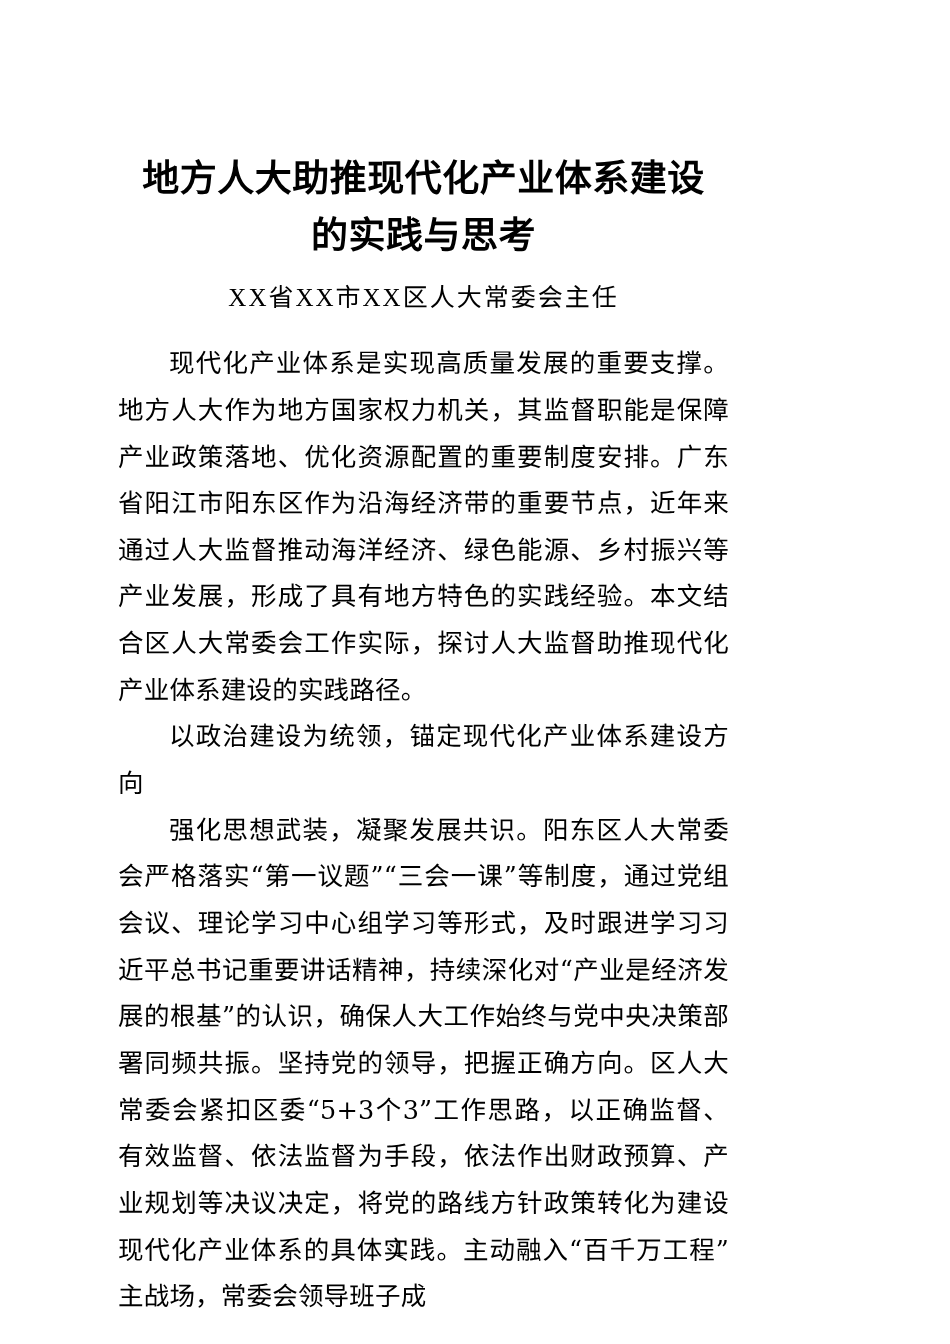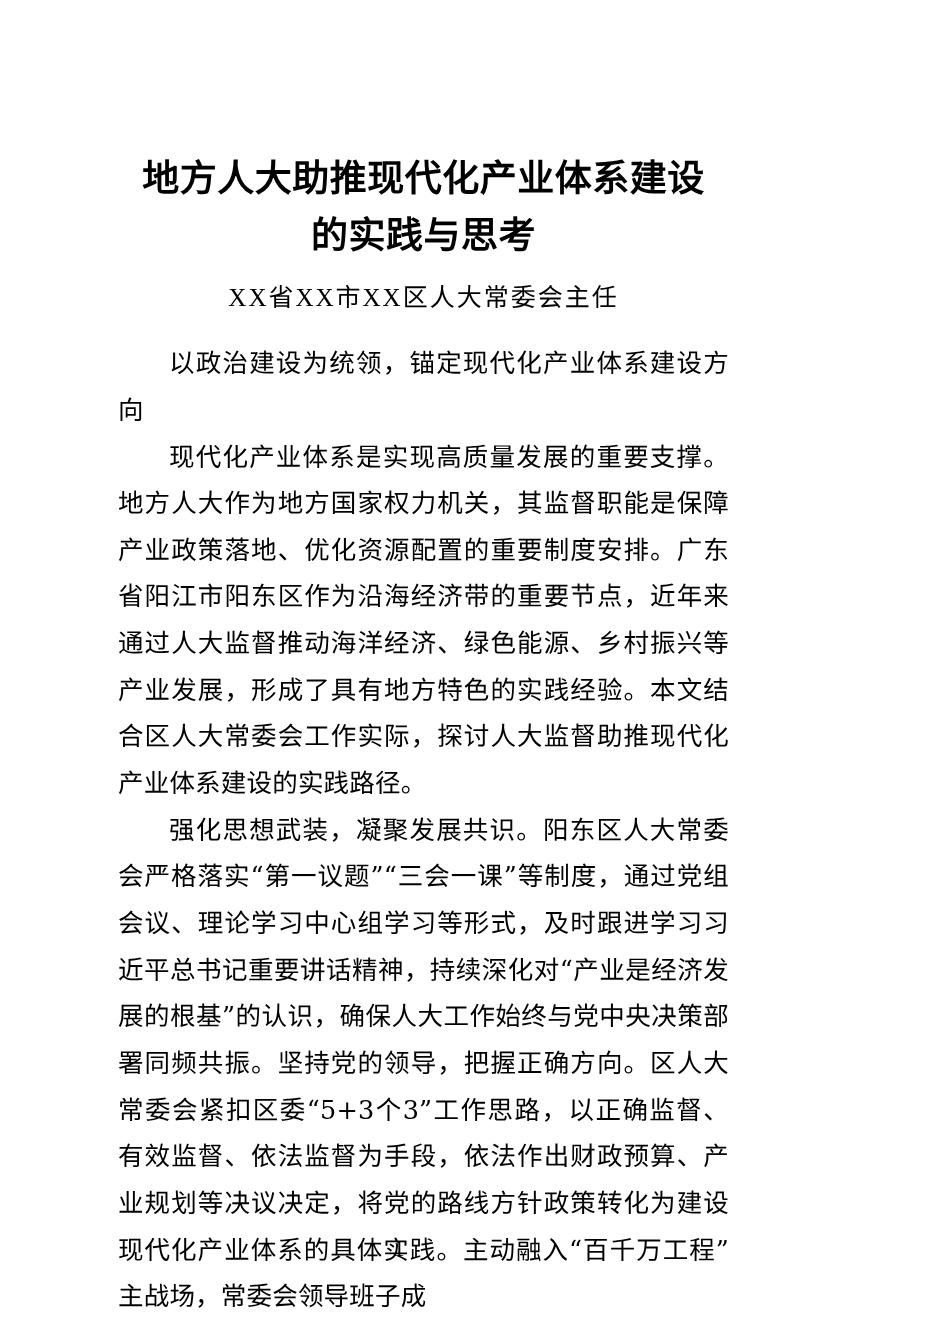--- a/index.html
+++ b/index.html
@@ -63,20 +63,20 @@
 </head>
 <body>
 
 <div class="page">
 
   <h1 class="doc-title">地方人大助推现代化产业体系建设的实践与思考</h1>
 
   <div class="doc-subtitle">XX省XX市XX区人大常委会主任</div>
 
   <div class="body-text">
+    <p>现代化产业体系是实现高质量发展的重要支撑。地方人大作为地方国家权力机关，其监督职能是保障产业政策落地、优化资源配置的重要制度安排。广东省阳江市阳东区作为沿海经济带的重要节点，近年来通过人大监督推动海洋经济、绿色能源、乡村振兴等产业发展，形成了具有地方特色的实践经验。本文结合区人大常委会工作实际，探讨人大监督助推现代化产业体系建设的实践路径。</p>
     <p>以政治建设为统领，锚定现代化产业体系建设方向</p>
-    <p>现代化产业体系是实现高质量发展的重要支撑。地方人大作为地方国家权力机关，其监督职能是保障产业政策落地、优化资源配置的重要制度安排。广东省阳江市阳东区作为沿海经济带的重要节点，近年来通过人大监督推动海洋经济、绿色能源、乡村振兴等产业发展，形成了具有地方特色的实践经验。本文结合区人大常委会工作实际，探讨人大监督助推现代化产业体系建设的实践路径。</p>
     <p>强化思想武装，凝聚发展共识。阳东区人大常委会严格落实“第一议题”“三会一课”等制度，通过党组会议、理论学习中心组学习等形式，及时跟进学习习近平总书记重要讲话精神，持续深化对“产业是经济发展的根基”的认识，确保人大工作始终与党中央决策部署同频共振。坚持党的领导，把握正确方向。区人大常委会紧扣区委“5+3个3”工作思路，以正确监督、有效监督、依法监督为手段，依法作出财政预算、产业规划等决议决定，将党的路线方针政策转化为建设现代化产业体系的具体实践。主动融入“百千万工程”主战场，常委会领导班子成</p>
   </div>
 
   <div class="page-number">1</div>
 
 </div>
 
 </body></html>

